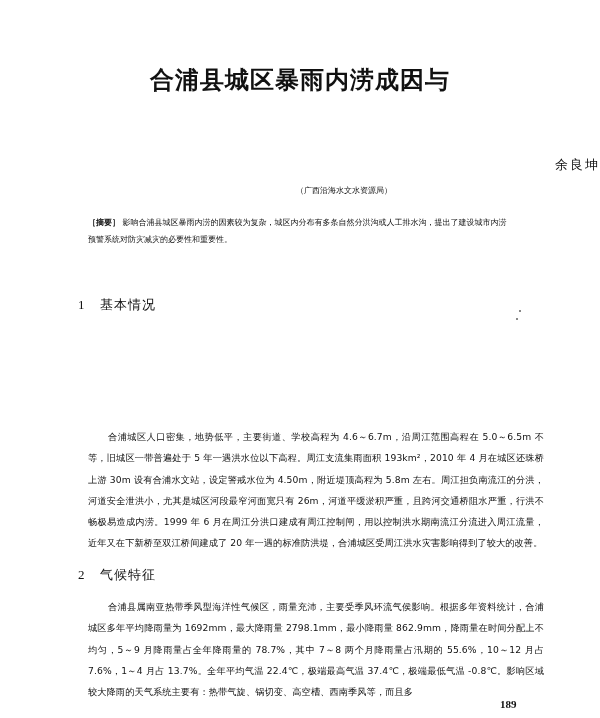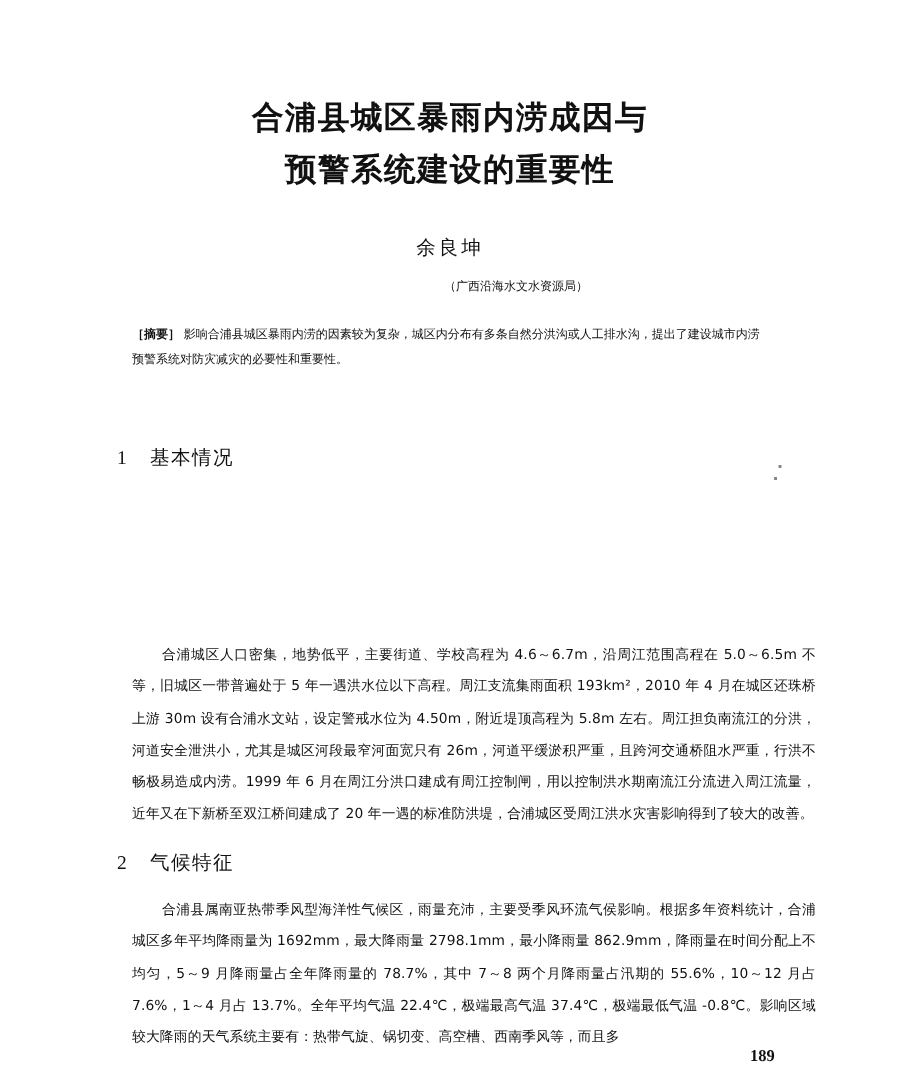--- a/index.html
+++ b/index.html
@@ -1,22 +1,22 @@
 <!DOCTYPE html>
 <html><head>
 <meta charset="utf-8">
 <style>
   html, body { margin: 0; padding: 0; background: #ffffff; }
   body { width: 600px; height: 718px; position: relative; overflow: hidden; color: #111; }
   .page { position: absolute; left: 0; top: 0; width: 600px; height: 718px; background: #fff; }
   .title { position: absolute; left: 0; width: 600px; text-align: center;
-           font-family: "DejaVu Serif", serif; font-weight: bold; font-size: 21px; letter-spacing: 1px; color: #111; }
+           font-family: "DejaVu Serif", serif; font-weight: bold; font-size: 24px; letter-spacing: 1px; color: #111; }
   .title.l1 { top: 64px; }
   .title.l2 { top: 99px; }
-  .author { position: absolute; top: 156px; left: 0; width: 600px; text-align: center;
+  .author { position: absolute; top: 156px; left: 0; width: 600px; text-align: right;
             font-family: "DejaVu Serif", serif; font-size: 13px; letter-spacing: 2px; }
   .affil { position: absolute; top: 185px; left: 0; width: 600px; text-align: center;
            font-family: "DejaVu Sans", sans-serif; font-size: 8px; padding-left: 44px; }
   .abstract { position: absolute; left: 88px; width: 420px; font-family: "DejaVu Sans", sans-serif; font-size: 8px; line-height: 17px; }
   .abstract.a1 { top: 214px; }
   .abstract.kw { top: 256px; }
   .abstract .lbl { font-weight: bold; margin-top: 41px; }
   .h1 { position: absolute; left: 78px; font-family: "DejaVu Serif", serif; font-size: 13px; letter-spacing: 1px; }
   .h1 .num { display: inline-block; width: 22px; font-family: "Liberation Serif", serif; }
   .h1.s1 { top: 296px; }
@@ -28,21 +28,20 @@
   .para.p3 { top: 596px; }
   .pagenum { position: absolute; top: 698px; left: 500px; width: 60px; text-align: left;
              font-family: "Liberation Serif", serif; font-weight: bold; font-size: 11px; }
   .speck { position: absolute; width: 2px; height: 2px; background: #888; }
 </style>
 </head>
 <body>
 
 <div class="page">
   <div class="title l1">合浦县城区暴雨内涝成因与</div>
-  <div class="title l2">预警系统建设的重要性</div>
 
   <div class="author">余良坤</div>
   <div class="affil">（广西沿海水文水资源局）</div>
 
   <div class="abstract a1">
     <span class="lbl">［摘要］</span>
     <span>影响合浦县城区暴雨内涝的因素较为复杂，城区内分布有多条自然分洪沟或人工排水沟，提出了建设城市内涝预警系统对防灾减灾的必要性和重要性。</span>
   </div>
 
   <div class="h1 s1">

